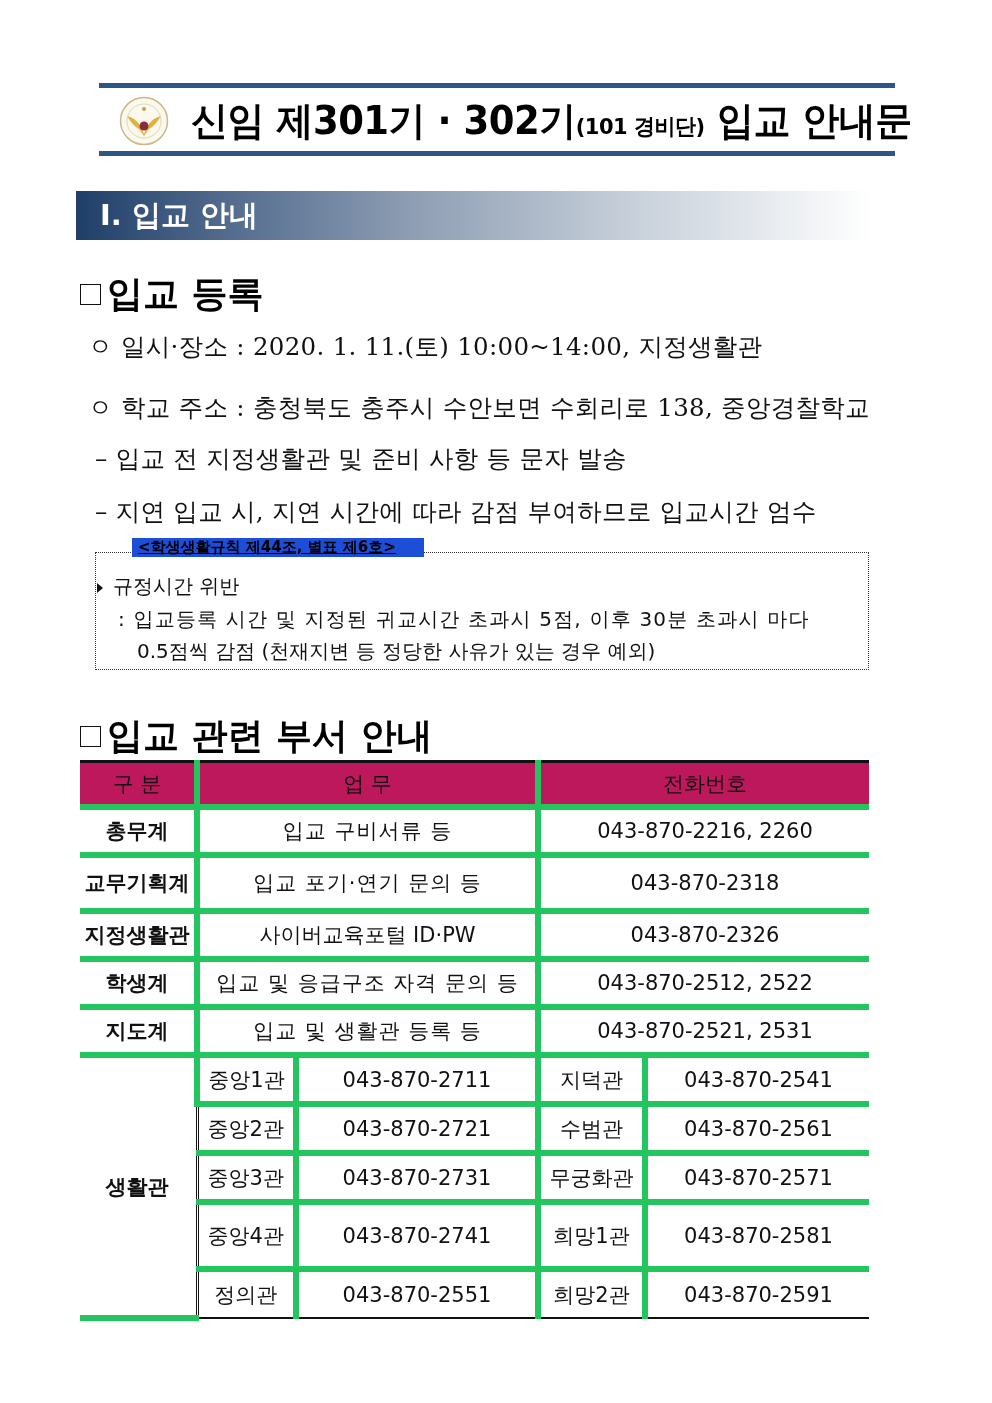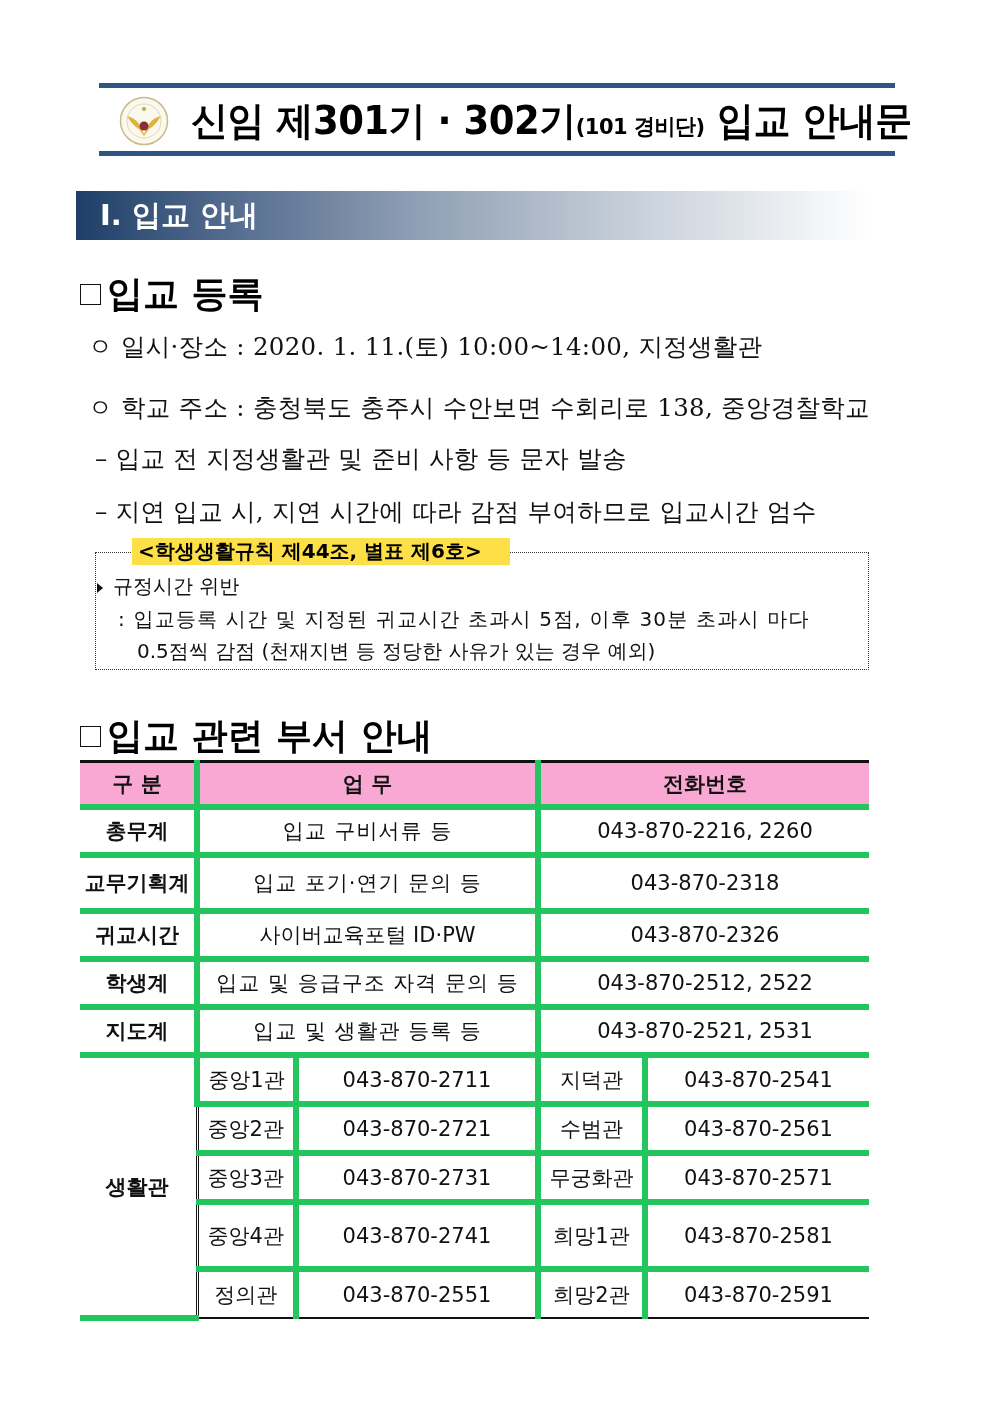--- a/index.html
+++ b/index.html
@@ -18,27 +18,27 @@
                    background: linear-gradient(to right, #1f3f68 0%, #50698c 18%, #8d9db3 42%, #c3ccd7 68%, #ffffff 100%);
                    display: flex; align-items: center; }
     .section-bar span { color: #fff; font-size: 29px; font-weight: bold; margin-left: 24px; letter-spacing: 0px; }
 
     .h2 { position: absolute; left: 80px; font-size: 36px; font-weight: bold; display: flex; align-items: center; color: #000; }
     .h2 .box { width: 21px; height: 21px; border: 1.5px solid #111; margin-right: 6px; box-sizing: border-box; }
 
     .line { position: absolute; font-family: "DejaVu Serif", "Liberation Serif", serif; font-size: 24.5px; white-space: nowrap; color: #111; letter-spacing: 0.3px; }
 
     .rule-box { position: absolute; left: 95px; top: 552px; width: 774px; height: 118px; border: 1px dotted #333; box-sizing: border-box; }
-    .rule-title { position: absolute; left: 132px; top: 538px; background: #fde047; padding: 0 28px 0 6px; font-size: 20px; font-weight: bold; white-space: nowrap; color: #000; }
+    .rule-title { position: absolute; left: 132px; top: 538px; background: #1d4ed8; padding: 0 28px 0 6px; font-size: 15px; font-weight: bold; white-space: nowrap; color: #000; text-decoration: underline; }
     .rule-line { position: absolute; font-size: 20px; white-space: nowrap; color: #111; }
     .tri { display: inline-block; width: 0; height: 0; border-top: 5px solid transparent; border-bottom: 5px solid transparent; border-left: 6px solid #111; margin-right: 10px; vertical-align: middle; }
 
     table.dept { position: absolute; left: 80px; top: 760px; width: 789px; border-collapse: collapse; font-size: 21px; table-layout: fixed; }
     table.dept td, table.dept th { border: 6px solid #22c55e; text-align: center; padding: 0; color: #111; }
-    table.dept tr.head th { background: #f9a8d4; font-weight: bold; height: 41px; border-top: 3px solid #111; border-bottom: 3px double #111; }
+    table.dept tr.head th { background: #be185d; font-weight: normal; height: 41px; border-top: 3px solid #111; border-bottom: 3px double #111; }
     table.dept td.cat { font-weight: bold; border-right: 3px double #111; }
     table.dept th.cat { border-right: 3px double #111; }
     table.dept th:first-child, table.dept td:first-child { border-left: none; }
     table.dept th:last-child, table.dept td:last-child { border-right: none; }
     table.dept tr:last-child td { border-bottom: 2.5px solid #111; }
     table.dept td.ws { letter-spacing: 1px; }
   </style>
 </head>
 <body>
 
@@ -101,21 +101,21 @@
     <td class="cat">총무계</td>
     <td colspan="2" class="ws">입교 구비서류 등</td>
     <td colspan="2">043-870-2216,  2260</td>
   </tr>
   <tr style="height:56px">
     <td class="cat">교무기획계</td>
     <td colspan="2" class="ws">입교 포기·연기 문의 등</td>
     <td colspan="2">043-870-2318</td>
   </tr>
   <tr style="height:48px">
-    <td class="cat">귀교시간</td>
+    <td class="cat">지정생활관</td>
     <td colspan="2">사이버교육포털 ID·PW</td>
     <td colspan="2">043-870-2326</td>
   </tr>
   <tr style="height:48px">
     <td class="cat">학생계</td>
     <td colspan="2" class="ws">입교 및 응급구조 자격 문의 등</td>
     <td colspan="2">043-870-2512,  2522</td>
   </tr>
   <tr style="height:48px">
     <td class="cat">지도계</td>

